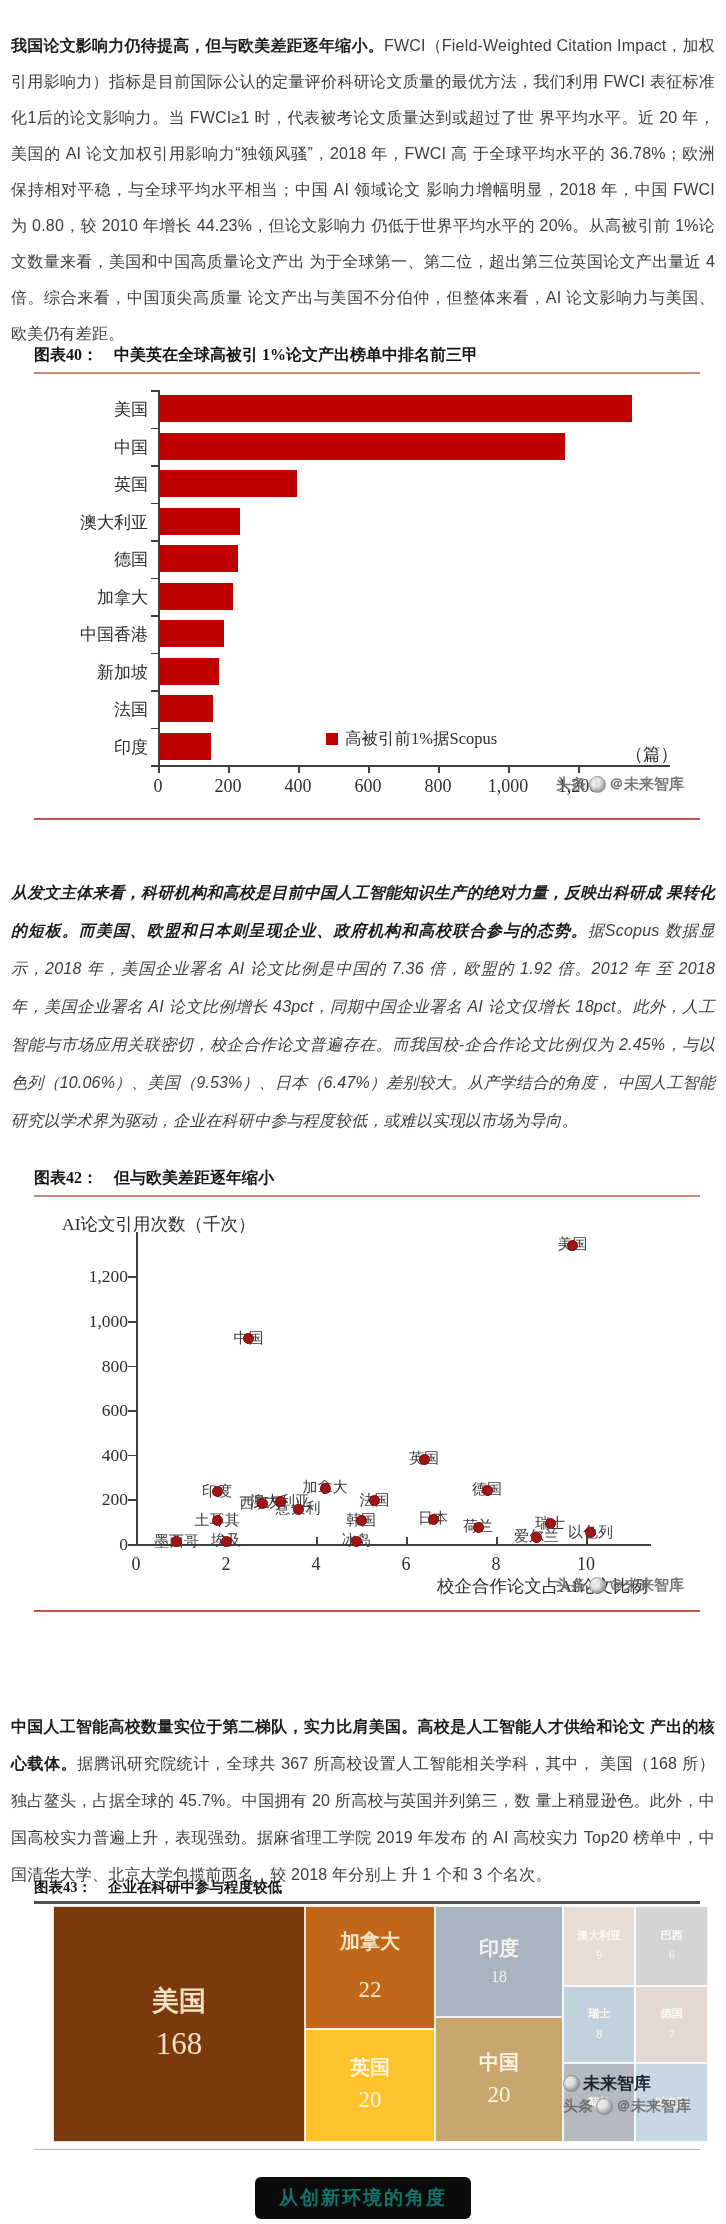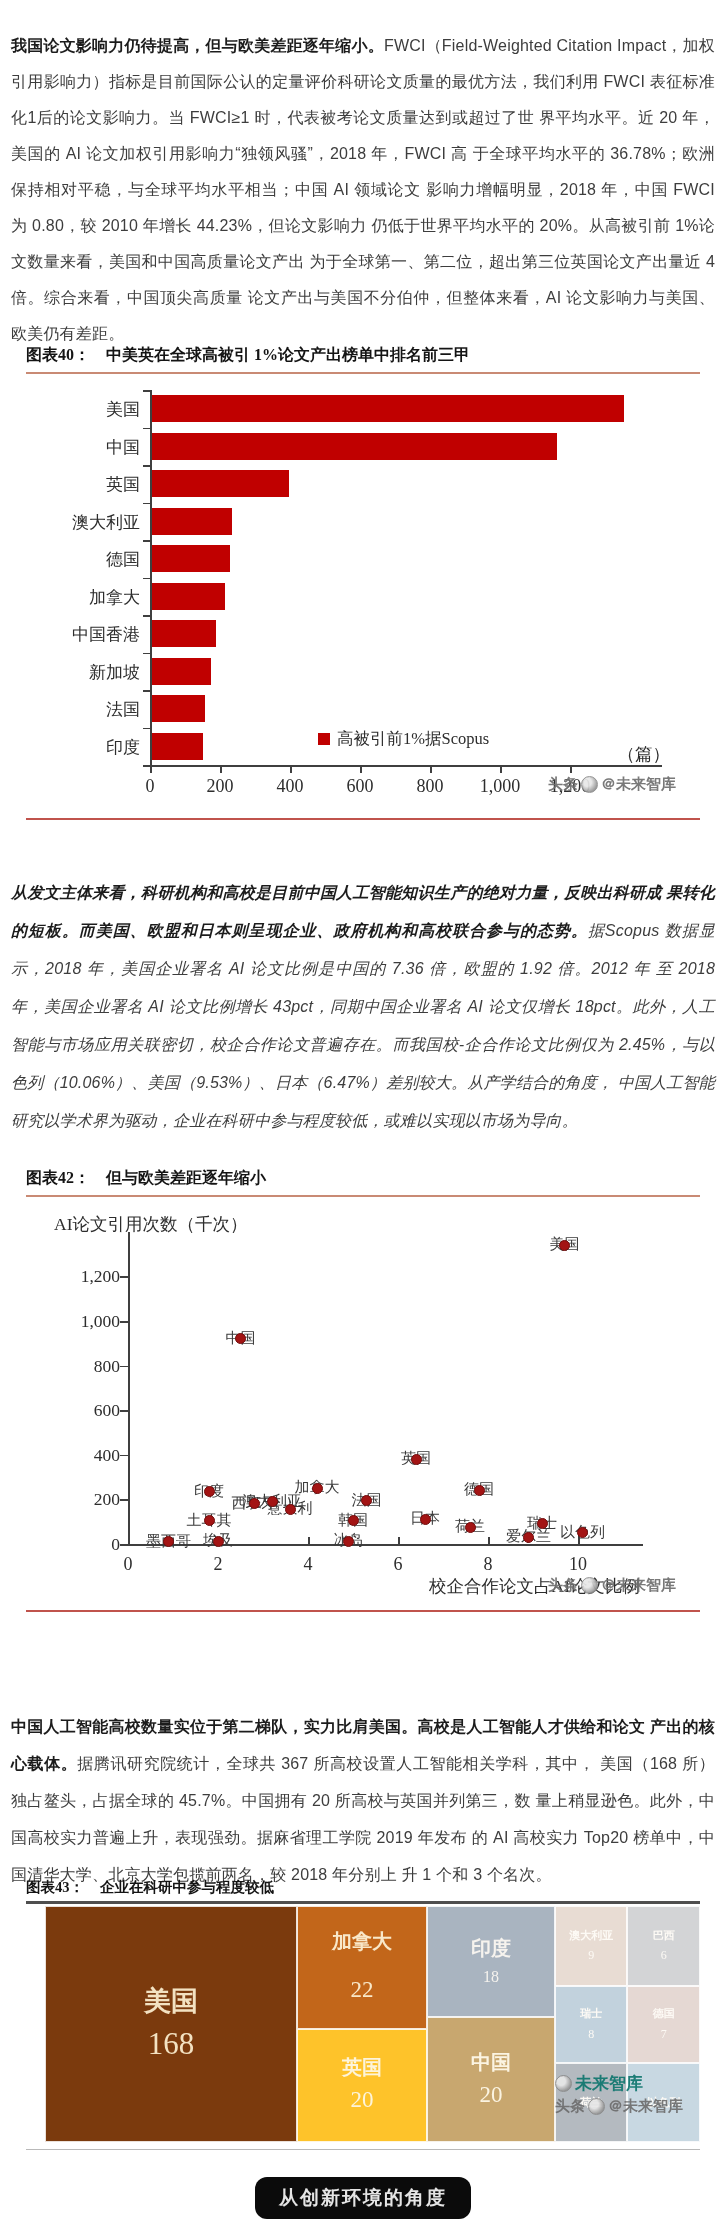--- a/index.html
+++ b/index.html
@@ -6,21 +6,21 @@
   body{
     width:726px;height:2224px;position:relative;background:#ffffff;
     font-family:"Liberation Sans",sans-serif;overflow:hidden;
   }
   .para{position:absolute;left:11px;right:11px;font-size:16px;color:#3d3d3d;
         text-align:justify;letter-spacing:0.2px;}
   .para b{color:#1c1c1c;}
   .lh36{line-height:36px;}
   .lh38{line-height:38px;font-style:italic;}
   .lh37{line-height:37px;}
-  .figblock{position:absolute;left:0;right:0;}
+  .figblock{position:absolute;left:8px;right:0;}
   .fig-header{position:absolute;left:26px;top:0;font-weight:bold;color:#141414;
               font-family:"Liberation Serif",serif;font-size:16px;}
   .fig-header .fig-label{margin-right:16px;}
   .fig-rule{position:absolute;left:26px;right:26px;height:0;}
   .rule-salmon{border-top:2px solid #c98a74;}
   .rule-dark{border-top:3px solid #4f4f4f;}
   .divider-red{position:absolute;left:26px;right:26px;border-top:2px solid #c0534c;}
   .chart-body{position:absolute;left:0;right:0;}
   .axisline{position:absolute;background:#3f3f3f;}
   .tickmark{position:absolute;background:#3f3f3f;}
@@ -40,23 +40,23 @@
   .tm-cell{position:absolute;box-sizing:border-box;border:1px solid rgba(255,255,255,.85);
           display:flex;flex-direction:column;align-items:center;justify-content:center;
           font-family:"Liberation Serif",serif;}
   .tm-name{line-height:1.25;text-align:center;}
   .tm-val{line-height:1.25;text-align:center;}
   .wm{position:absolute;display:flex;align-items:center;gap:3px;color:#6e6e6e;
       font-weight:bold;font-size:15px;white-space:nowrap;opacity:.92;z-index:5;}
   .wm .wm-logo{width:17px;height:17px;border-radius:50%;display:inline-block;
       background:radial-gradient(circle at 35% 35%, #e8e8e8 0 30%, #9a9a9a 70%, #787878);
       border:1px solid #8a8a8a;box-sizing:border-box;}
-  .wm-big{font-size:17px;color:#0f766e;}
+  .wm-big{font-size:17px;color:#0f172a;}
   .footer-btn{position:absolute;top:2177px;left:50%;transform:translateX(-50%);
-      background:#0b0b0b;color:#e5e5e5;border:none;border-radius:12px;
+      background:#0b0b0b;color:#0f766e;border:none;border-radius:6px;
       font-size:19px;font-weight:bold;letter-spacing:2px;padding:8px 24px;
       font-family:"Liberation Sans",sans-serif;cursor:pointer;}
   .grayline{position:absolute;left:26px;right:26px;border-top:1.5px solid #b9b9b9;}
 </style>
 </head>
 <body>
 
 <p class="para lh36" style="top:12px"><b>我国论文影响力仍待提高，但与欧美差距逐年缩小。</b><span>FWCI（Field-Weighted Citation Impact，加权引用影响力）指标是目前国际公认的定量评价科研论文质量的最优方法，我们利用 FWCI 表征标准化1后的论文影响力。当 FWCI≥1 时，代表被考论文质量达到或超过了世 界平均水平。近 20 年，美国的 AI 论文加权引用影响力“独领风骚”，2018 年，FWCI 高 于全球平均水平的 36.78%；欧洲保持相对平稳，与全球平均水平相当；中国 AI 领域论文 影响力增幅明显，2018 年，中国 FWCI 为 0.80，较 2010 年增长 44.23%，但论文影响力 仍低于世界平均水平的 20%。从高被引前 1%论文数量来看，美国和中国高质量论文产出 为于全球第一、第二位，超出第三位英国论文产出量近 4 倍。综合来看，中国顶尖高质量 论文产出与美国不分伯仲，但整体来看，AI 论文影响力与美国、欧美仍有差距。</span></p>
 
 <div class="figblock" style="top:345px;height:490px">

